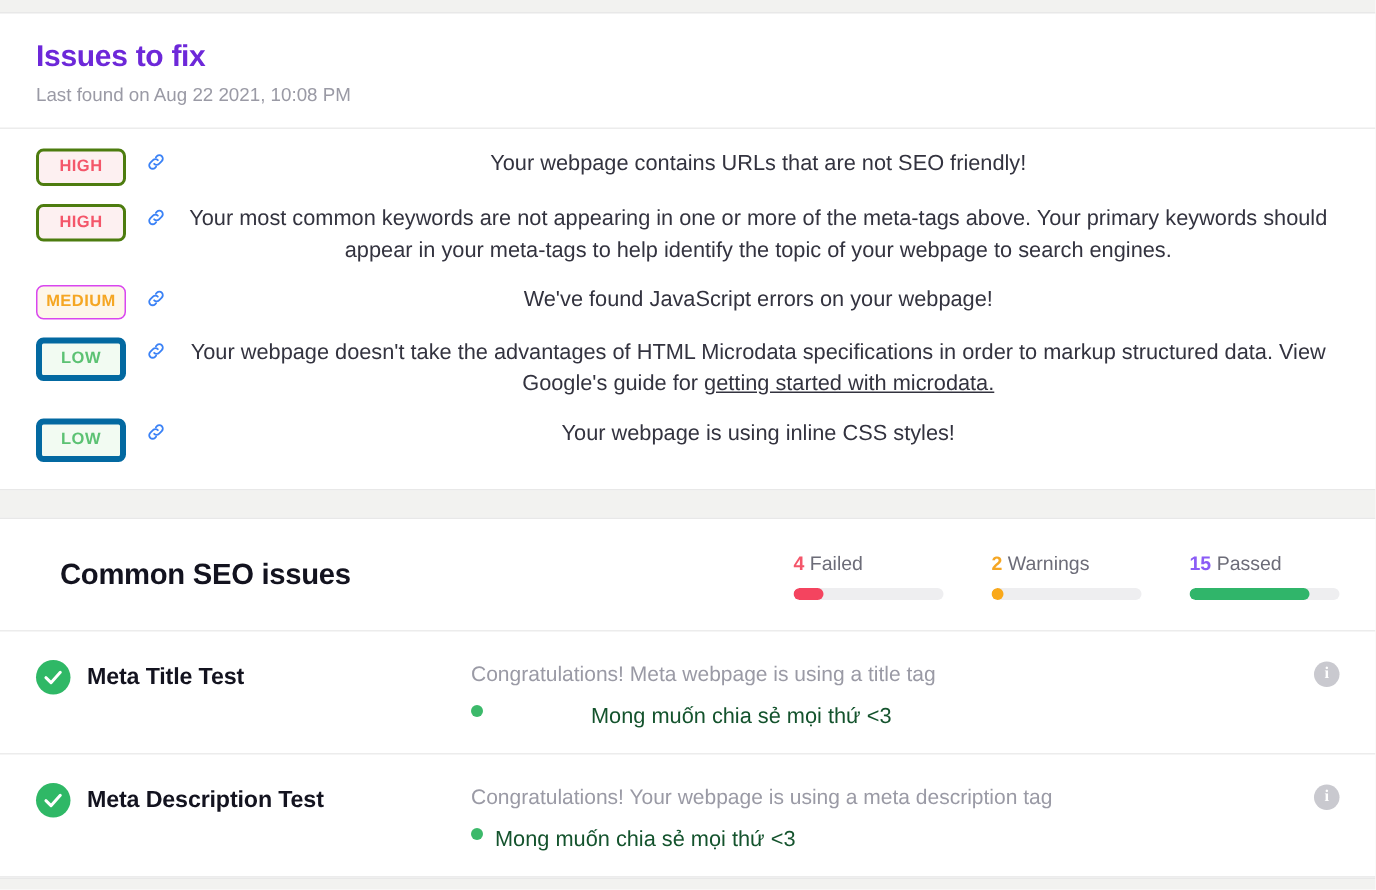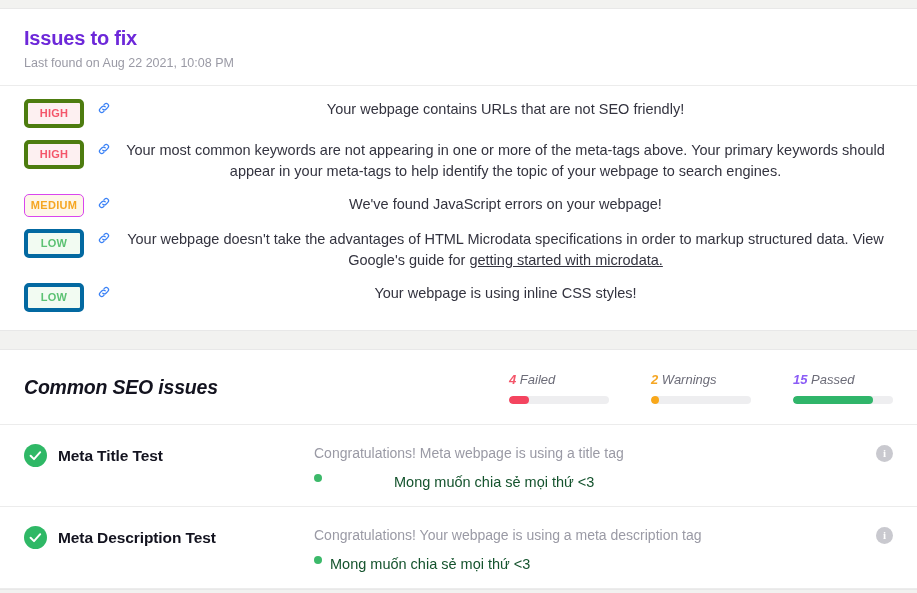--- a/index.html
+++ b/index.html
@@ -71,21 +71,21 @@
     font-weight: bold;
     letter-spacing: 0.3px;
     padding: 4px 0 5px 0;
     border-radius: 5px;
     box-sizing: border-box;
     margin-top: 1px;
   }
   .badge-high {
     color: #f4566a;
     background: #fdf0f1;
-    border: 4px solid #4d7c0f;
+    border: 2px solid #4d7c0f;
   }
   .badge-medium {
     color: #f5a623;
     background: #fdf6e9;
     border: 1px solid #d946ef;
   }
   .badge-low {
     color: #5cc273;
     background: #f2fbf2;
     border: 4px solid #0369a1;
@@ -118,36 +118,35 @@
     background: #f2f2f0;
   }
 
   
   .card-seo { width: 917px; }
 
   .seo-header {
     display: flex;
     align-items: center;
     justify-content: space-between;
-    padding: 22px 24px 20px 24px;
+    padding: 22px 24px 20px 40px;
     border-bottom: 1px solid #ececec;
-    font-style: italic;
   }
   .seo-title {
     font-size: 19.5px;
     font-weight: bold;
     letter-spacing: -0.2px;
     color: #13131f;
     line-height: 1.1;
   }
 
   .stats {
     display: flex;
     align-items: flex-start;
-    gap: 42px;
+    gap: 32px;
   }
   .stat { width: 100px; }
   .stat-label {
     font-size: 13px;
     color: #6c6c78;
     margin-bottom: 9px;
     white-space: nowrap;
   }
   .stat-count { font-weight: bold; }
   .stat-count.failed  { color: #f4566a; }

